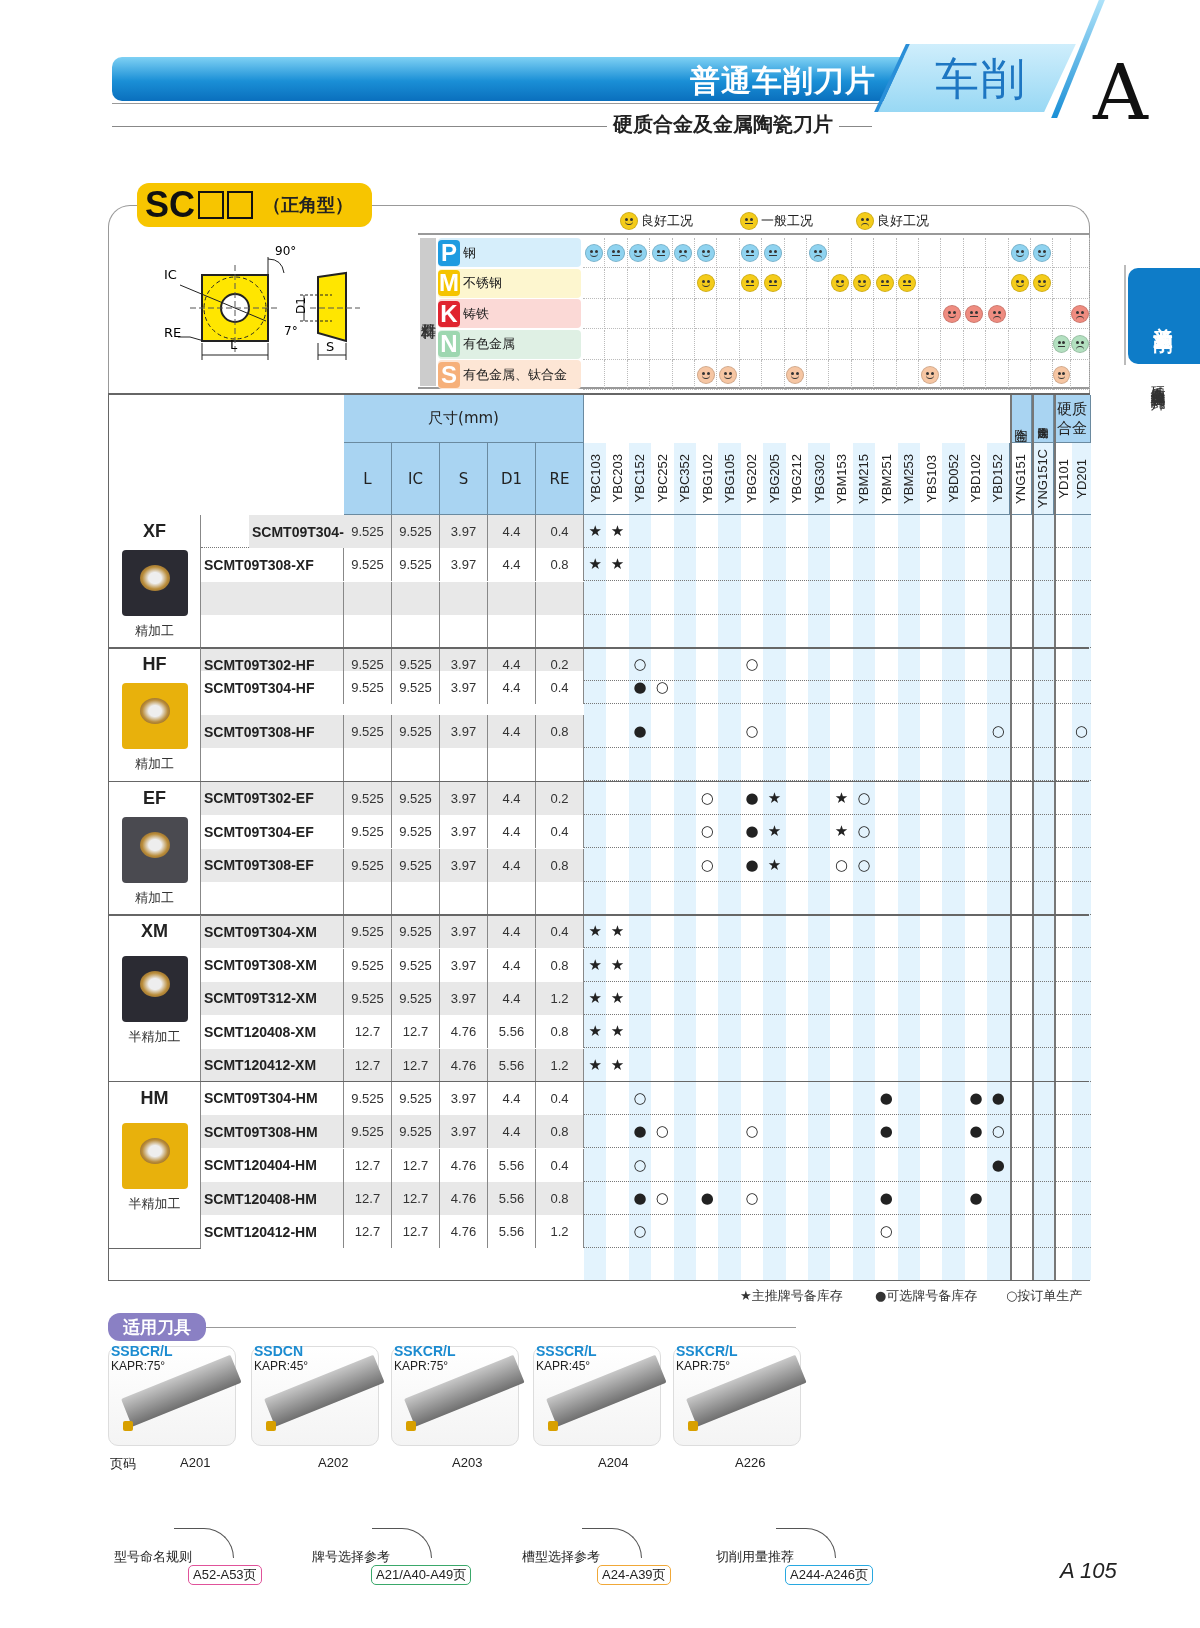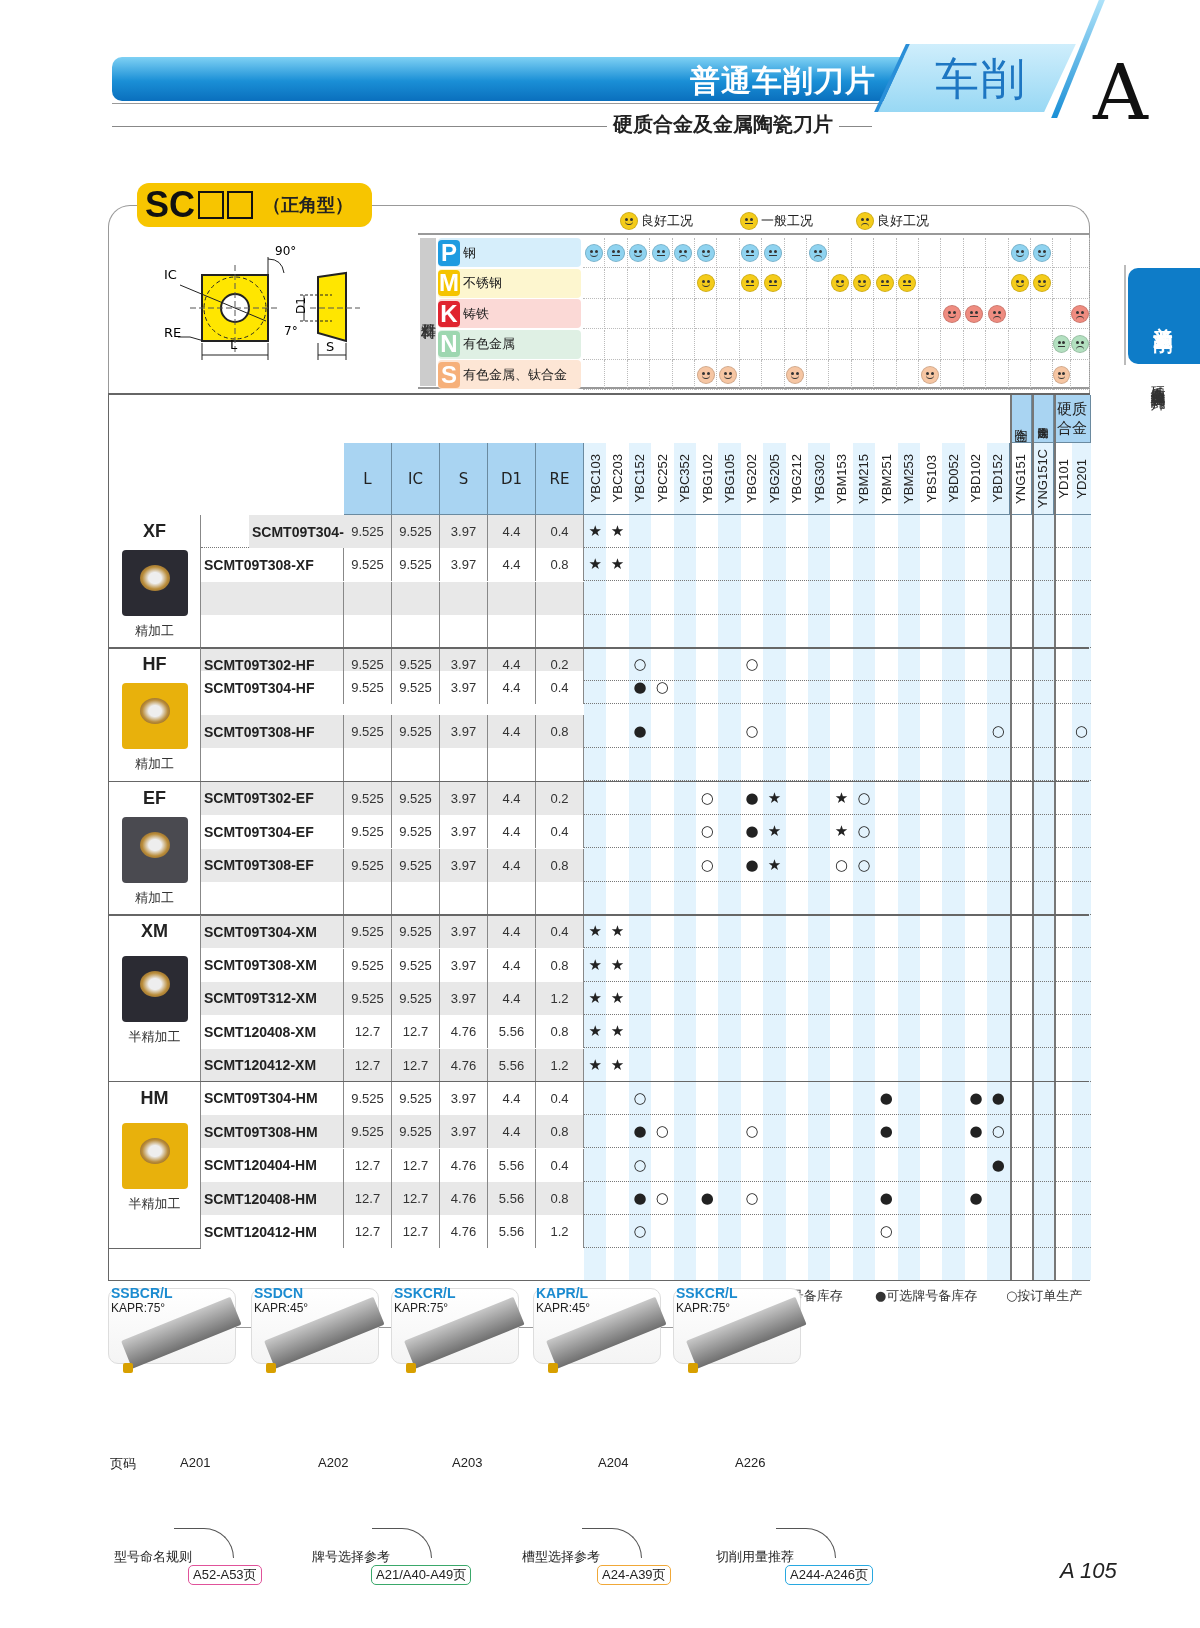--- a/index.html
+++ b/index.html
@@ -55,21 +55,21 @@
   .grp .ins{width:66px;height:66px;margin:8px auto 6px;border-radius:4px;position:relative}
   .grp .ins::after{content:"";position:absolute;left:18px;top:15px;width:30px;height:26px;border-radius:50%;background:radial-gradient(#eee 30%,#b98c3a 60%,#6a4a20)}
   .grp .proc{font-size:13px;color:#333}
   .grp-sep{position:absolute;left:0;right:0;height:1.5px;background:#666}
   .vline{position:absolute;top:0;bottom:0;width:1.5px;background:#777}
   
   .mark-legend{top:1287px;font-size:13px;color:#333}
   
   .tools-title{left:108px;top:1313px;width:98px;height:28px;background:#8a80c4;color:#fff;border-radius:12px;font-weight:bold;font-size:17px;display:flex;align-items:center;justify-content:center}
   .tools-line{left:206px;top:1327px;width:590px;height:1px;background:#999}
-  .tool{position:absolute;top:1288px;width:128px;height:76px;border-radius:10px;border:1px solid #ddd;background:linear-gradient(#fff,#f4f4f4)}
+  .tool{position:absolute;top:1346px;width:128px;height:100px;border-radius:10px;border:1px solid #ddd;background:linear-gradient(#fff,#f4f4f4)}
   .tool .tname{position:absolute;left:2px;top:-4px;color:#1b8bd0;font-weight:bold;font-size:14px;font-family:"Liberation Sans",sans-serif}
   .tool .kapr{position:absolute;left:2px;top:12px;font-size:12px;font-family:"Liberation Sans",sans-serif}
   .tool .bar{position:absolute;left:12px;top:52px;width:118px;height:30px;background:linear-gradient(#c8c8c8,#6f6f6f);transform:rotate(-22deg);transform-origin:left top;border-radius:2px}
   .tool .tip{position:absolute;left:14px;top:74px;width:10px;height:10px;background:#d8a000;border-radius:2px}
   .page-ref{position:absolute;top:1455px;font-size:13px;font-family:"Liberation Sans",sans-serif}
   
   .ref{position:absolute;top:1548px;font-size:13px}
   .ref-box{position:absolute;top:1565px;font-size:13px;border:1px solid;border-radius:5px;padding:0 4px;font-family:"Liberation Sans",sans-serif}
   .ref-arc{position:absolute;top:1528px;width:60px;height:30px;border-top:1.5px solid #555;border-right:1.5px solid #555;border-radius:0 30px 0 0}
   .pnum{left:1060px;top:1558px;font-size:22px;font-style:italic;font-family:"Liberation Sans",sans-serif}
@@ -389,20 +389,23 @@
     <div class="gridcell" style="left: 1031px; top: 360px; width: 22px; height: 30px; display: flex; align-items: center; justify-content: center;"></div>
     <div class="gridcell" style="left: 1053px; top: 360px; width: 18px; height: 30px; display: flex; align-items: center; justify-content: center;">
       <span class="face good" style="background: rgb(246, 198, 163);">
         <i></i>
       </span>
     </div>
     <div class="gridcell" style="left: 1071px; top: 360px; width: 19px; height: 30px; display: flex; align-items: center; justify-content: center;"></div>
   </div>
 
 <div class="abs tbl" id="tbl">
+    <div class="th" style="left: 235px; top: 0px; width: 240px; height: 48px;">
+      <span>尺寸(mm)</span>
+    </div>
     <div class="th" style="left: 235px; top: 48px; width: 48px; height: 72px;">
       <span>L</span>
     </div>
     <div class="th" style="left: 283px; top: 48px; width: 48px; height: 72px;">
       <span>IC</span>
     </div>
     <div class="th" style="left: 331px; top: 48px; width: 48px; height: 72px;">
       <span>S</span>
     </div>
     <div class="th" style="left: 379px; top: 48px; width: 48px; height: 72px;">
@@ -790,21 +793,21 @@
     </div>
     <div class="page-ref" style="left: 318px;">A202</div>
     <div class="tool" style="left: 391px;">
       <div class="tname">SSKCR/L</div>
       <div class="kapr">KAPR:75°</div>
       <div class="bar"></div>
       <div class="tip"></div>
     </div>
     <div class="page-ref" style="left: 452px;">A203</div>
     <div class="tool" style="left: 533px;">
-      <div class="tname">KAPR/L</div>
+      <div class="tname">SSSCR/L</div>
       <div class="kapr">KAPR:45°</div>
       <div class="bar"></div>
       <div class="tip"></div>
     </div>
     <div class="page-ref" style="left: 598px;">A204</div>
     <div class="tool" style="left: 673px;">
       <div class="tname">SSKCR/L</div>
       <div class="kapr">KAPR:75°</div>
       <div class="bar"></div>
       <div class="tip"></div>

